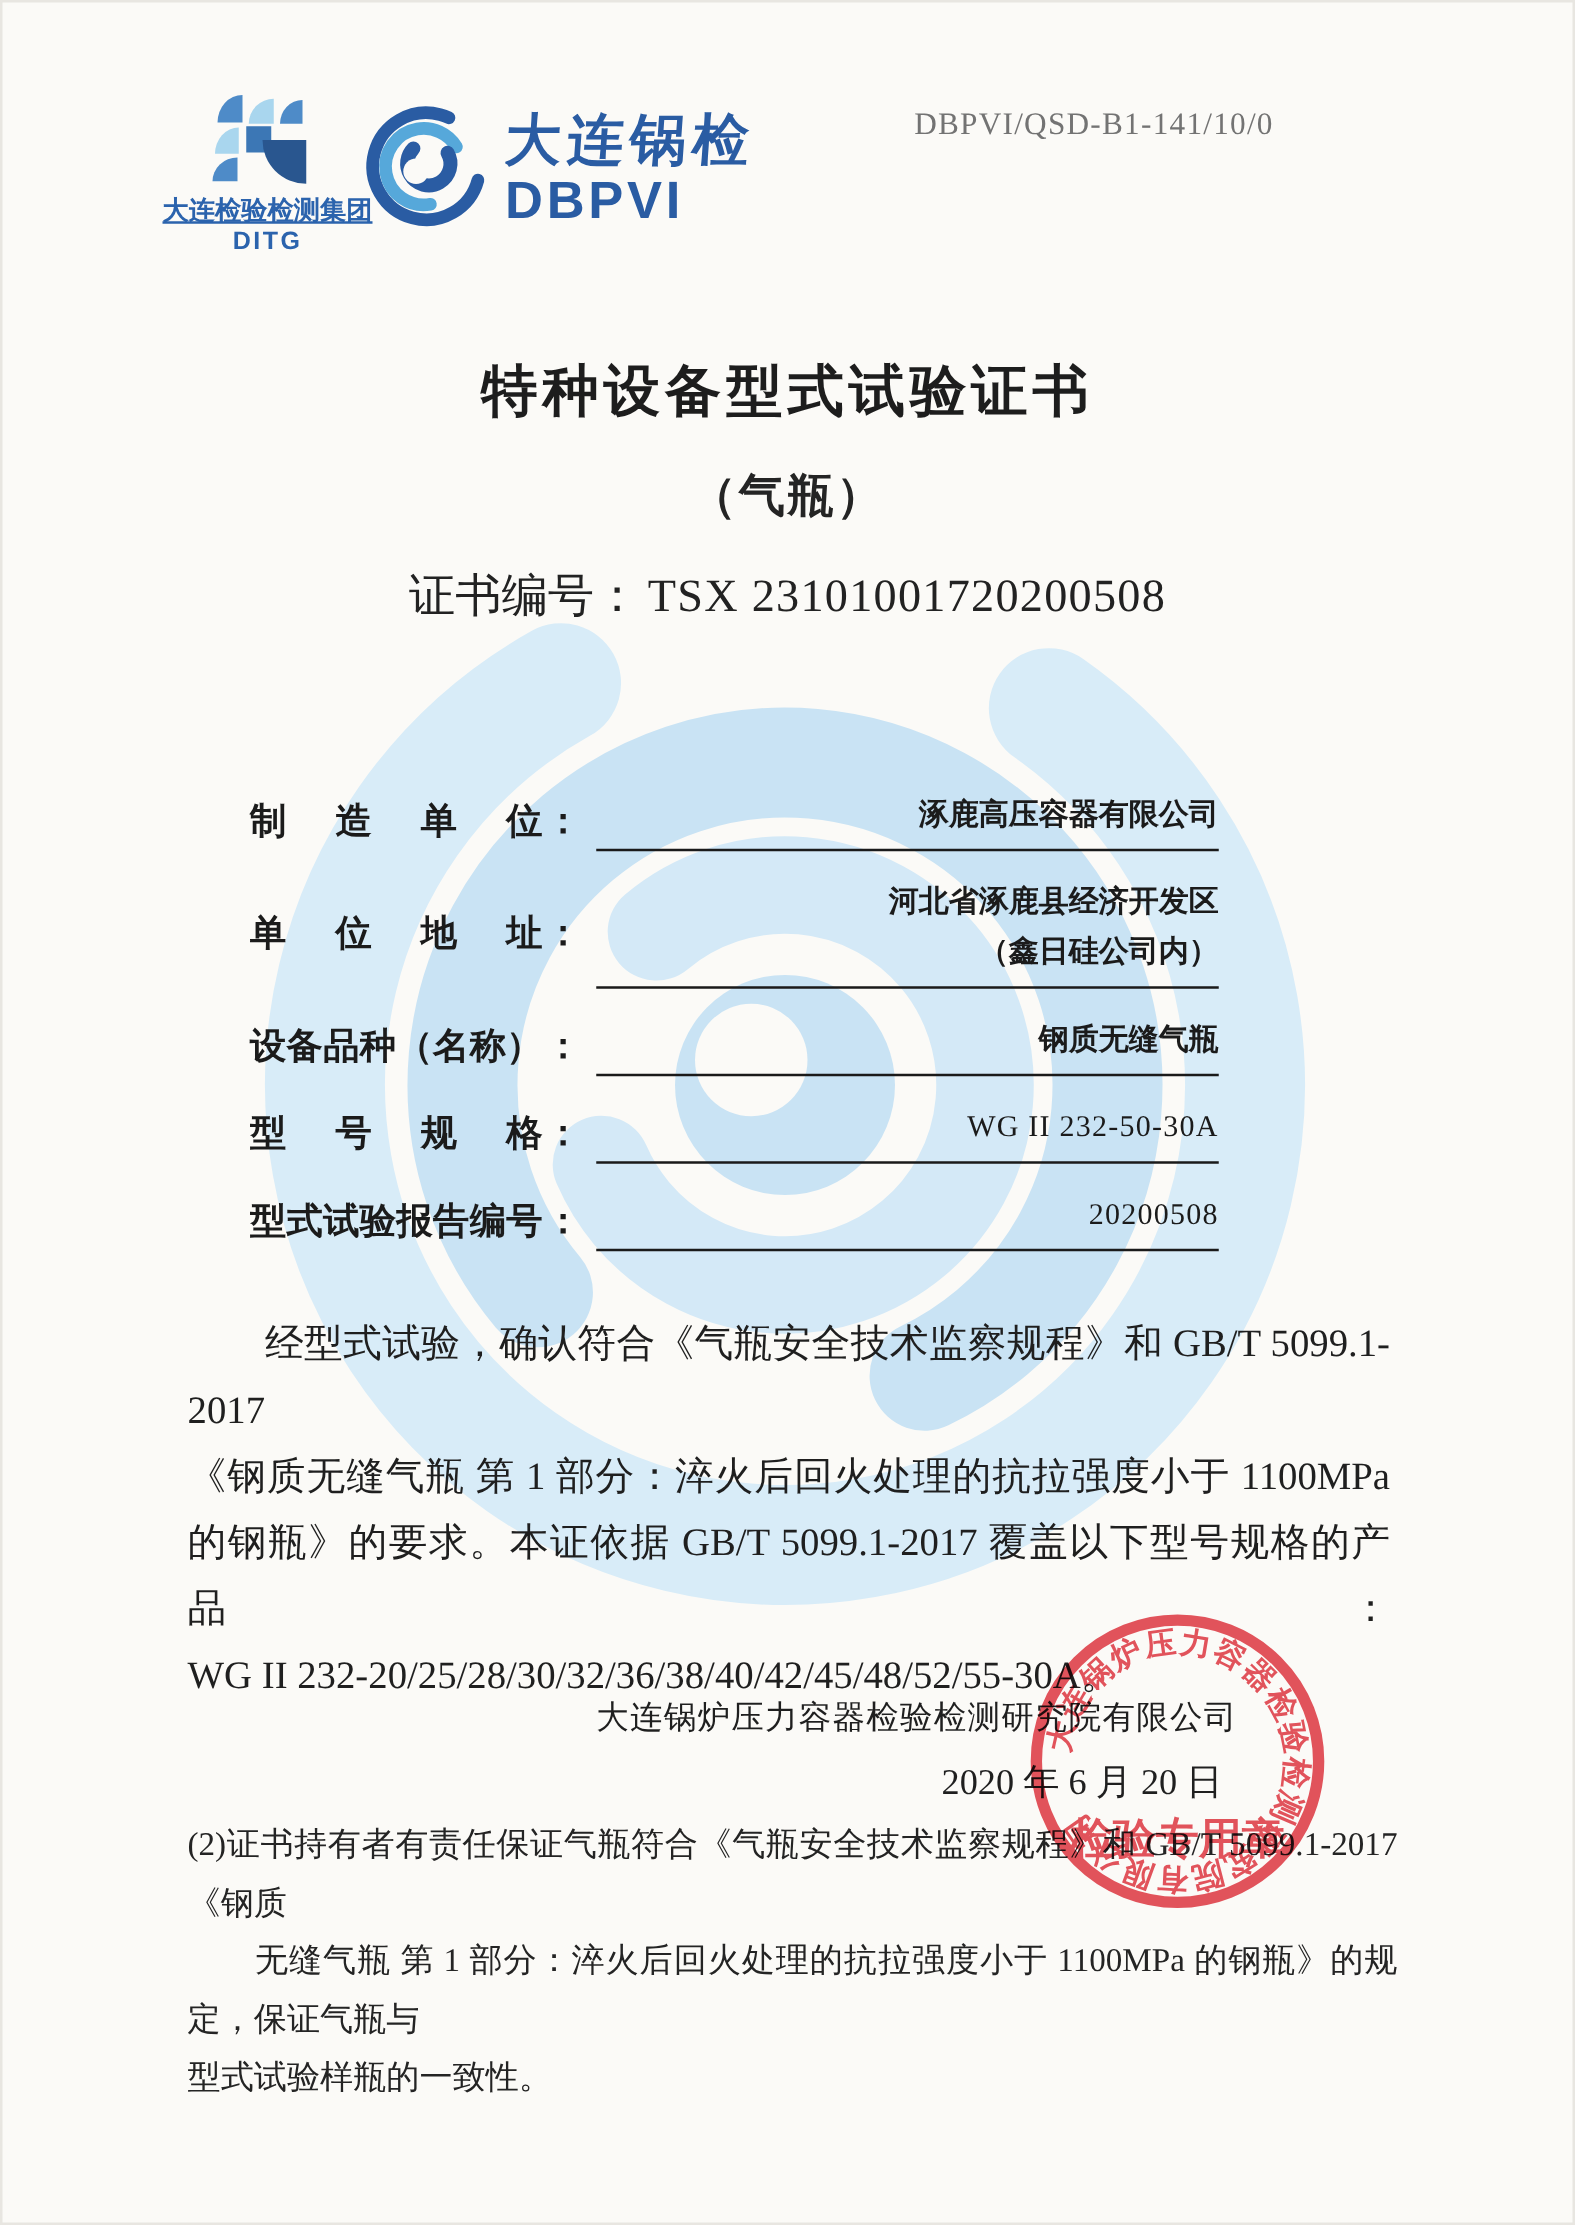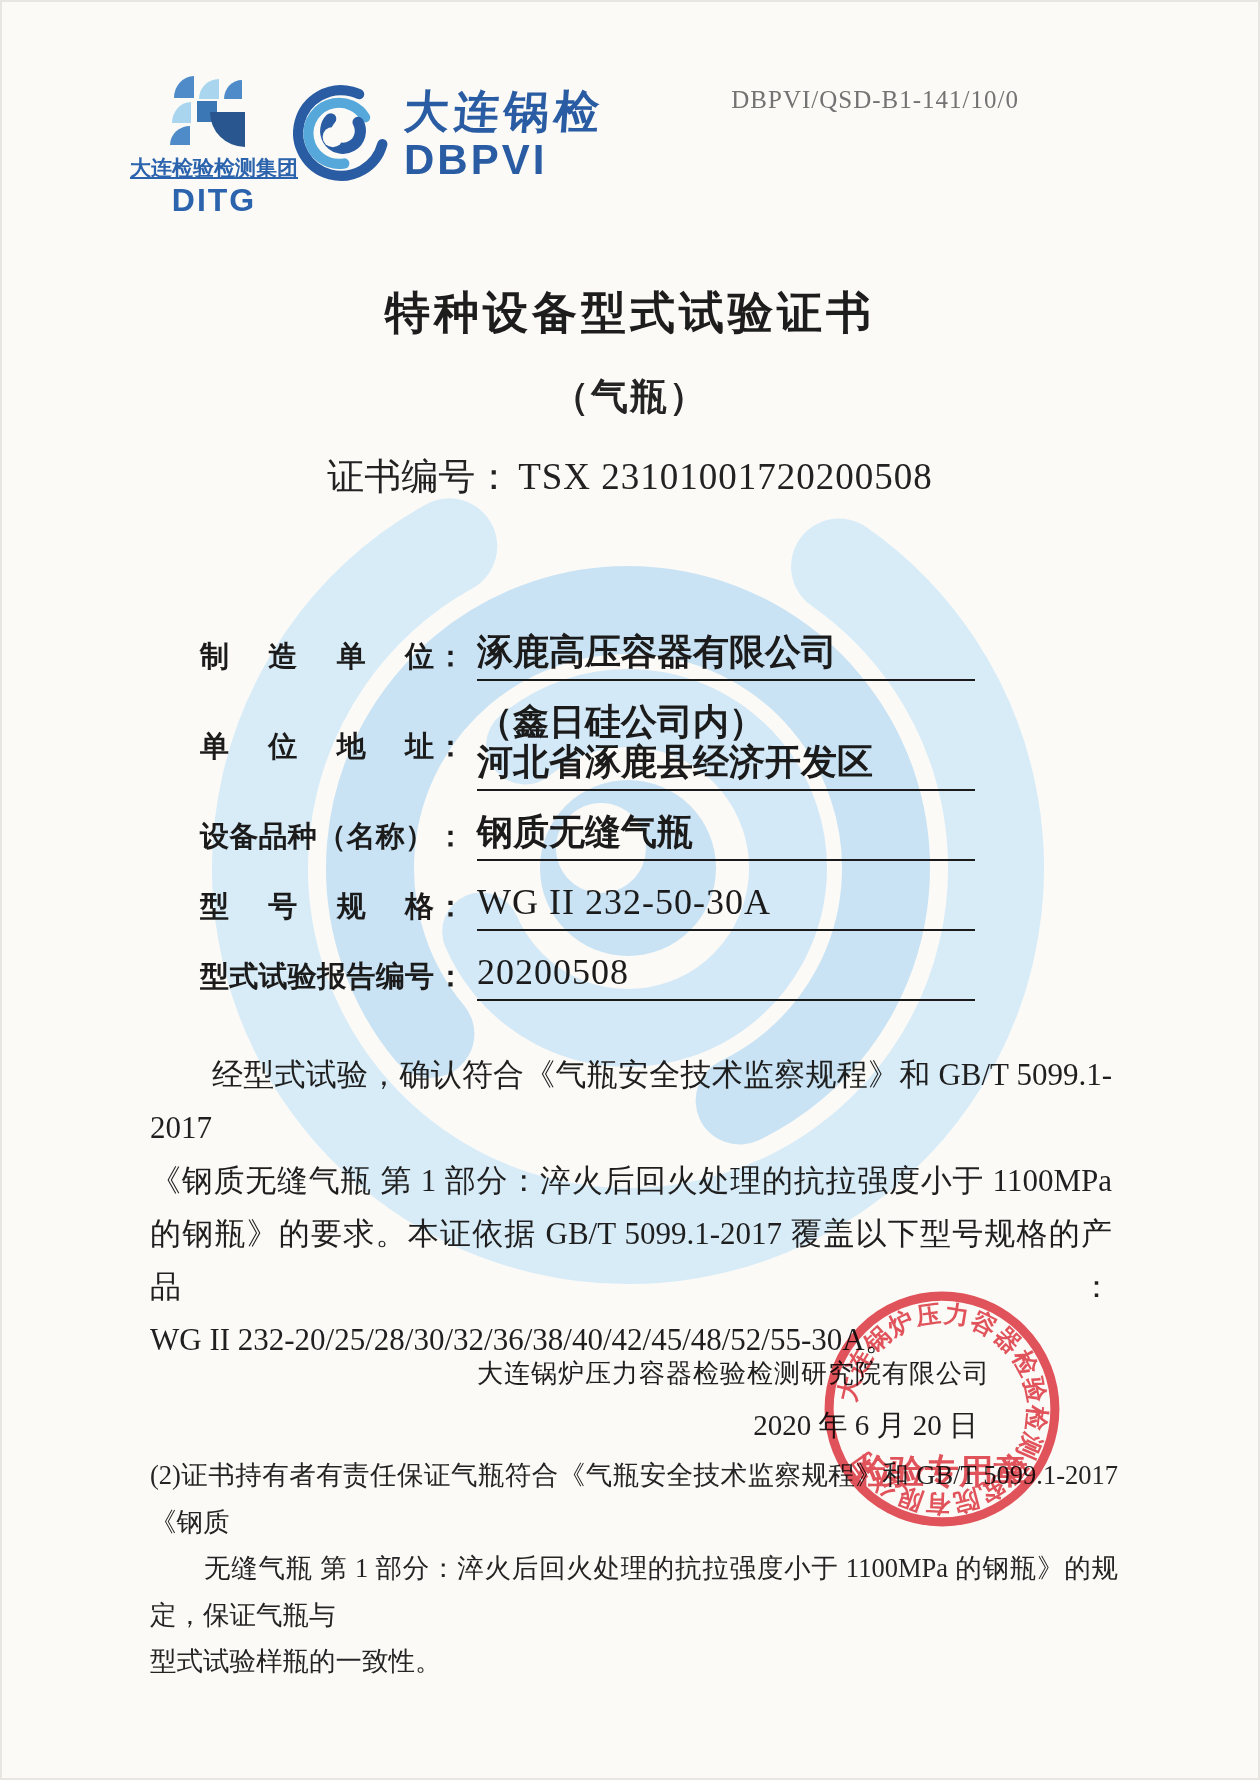--- a/index.html
+++ b/index.html
@@ -16,42 +16,42 @@
   .ditg-mark{position:relative;width:92px;height:74px;margin:0 auto 4px auto;}
   .ditg-mark span{position:absolute;display:block;}
   .dm1{left:6px;top:0;width:20px;height:22px;background:#4e8bc8;border-radius:100% 0 0 0;}
   .dm2{left:31px;top:3px;width:20px;height:20px;background:#a9d6ee;border-radius:100% 0 0 0;}
   .dm3{left:56px;top:4px;width:18px;height:19px;background:#4e8bc8;border-radius:100% 0 0 0;}
   .dm4{left:4px;top:26px;width:19px;height:21px;background:#a9d6ee;border-radius:100% 0 0 0;}
   .dm5{left:29px;top:25px;width:20px;height:21px;background:#3c77b5;}
   .dm6{left:2px;top:50px;width:20px;height:19px;background:#4e8bc8;border-radius:100% 0 0 0;}
   .dm7{left:42px;top:36px;width:35px;height:35px;background:#29568f;border-radius:0 0 0 100%;}
   .ditg-cn{font-family:"Liberation Sans",sans-serif;font-weight:bold;font-size:21px;color:#2b63ad;white-space:nowrap;text-decoration:underline;}
-  .ditg-en{font-family:"Liberation Sans",sans-serif;font-weight:bold;font-size:32px;color:#2b63ad;letter-spacing:2px;text-align:center;}
+  .ditg-en{font-family:"Liberation Sans",sans-serif;font-weight:bold;font-size:20px;color:#2b63ad;letter-spacing:2px;text-align:center;}
   .dbpvi{position:absolute;left:288px;top:80px;display:flex;align-items:center;}
   .dbpvi-text{margin-left:10px;}
   .dbpvi-cn{font-family:"Liberation Serif",serif;font-weight:900;font-size:45px;color:#2a5ca3;letter-spacing:5px;transform:skewX(-4deg);white-space:nowrap;}
   .dbpvi-en{font-family:"Liberation Sans",sans-serif;font-weight:900;font-size:42px;color:#2a5ca3;letter-spacing:3px;margin-top:-6px;}
   .docnum{position:absolute;right:241px;top:86px;font-size:25px;color:#737373;letter-spacing:1px;}
   
   .title{position:absolute;left:0;top:283px;width:100%;text-align:center;z-index:1;
     font-family:"Liberation Sans",sans-serif;font-weight:bold;font-size:45px;color:#1d1d1d;letter-spacing:4px;}
   .subtitle{position:absolute;left:0;top:372px;width:100%;text-align:center;z-index:1;
     font-family:"Liberation Sans",sans-serif;font-weight:bold;font-size:37px;color:#242424;letter-spacing:2px;}
   .certno{position:absolute;left:0;top:452px;width:100%;text-align:center;z-index:1;font-size:37px;color:#222;}
   .certno .val{margin-left:6px;letter-spacing:1px;}
   
   .fields{position:absolute;left:200px;top:632px;width:775px;z-index:1;}
   .frow{display:flex;align-items:center;margin-bottom:21px;}
   .flabel{flex:0 0 auto;display:flex;align-items:flex-start;
     font-family:"Liberation Sans",sans-serif;font-weight:bold;font-size:29px;color:#1b1b1b;}
   .ltxt{display:inline-block;width:234px;text-align:justify;text-align-last:justify;}
   .colon{margin:0 12px 0 2px;}
-  .fvalue{flex:1 1 auto;border-bottom:2px solid #1a1a1a;text-align:left;padding-bottom:7px;
-    font-family:"Liberation Sans",sans-serif;font-weight:bold;font-size:36px;color:#1b1b1b;line-height:40px;}
+  .fvalue{flex:1 1 auto;border-bottom:2px solid #1a1a1a;text-align:right;padding-bottom:7px;
+    font-family:"Liberation Sans",sans-serif;font-weight:bold;font-size:24px;color:#1b1b1b;line-height:40px;}
   .fvalue.latin{font-family:"Liberation Serif",serif;font-weight:400;letter-spacing:1px;}
   
   .body-text{position:absolute;left:150px;top:1048px;width:962px;z-index:1;font-size:31px;color:#1f1f1f;}
   .bline{line-height:53px;text-align:justify;text-align-last:justify;}
   .bline:first-child{text-indent:62px;}
   .bline:last-child{text-align-last:left;}
   
   .issuer{position:absolute;right:270px;top:1356px;z-index:1;font-size:26px;color:#1f1f1f;letter-spacing:1px;white-space:nowrap;}
   .issue-date{position:absolute;right:282px;top:1406px;z-index:1;font-size:29px;color:#1f1f1f;white-space:nowrap;}
   
@@ -127,22 +127,22 @@
         <div>涿鹿高压容器有限公司</div>
       </div>
     </div>
 
     <div class="frow">
       <div class="flabel">
         <span class="ltxt">单位地址</span>
           <span class="colon">：</span>
       </div>
       <div class="fvalue">
+        <div>河北省涿鹿县经济开发区</div>
         <div>（鑫日硅公司内）</div>
-        <div>河北省涿鹿县经济开发区</div>
       </div>
     </div>
 
     <div class="frow">
       <div class="flabel">
         <span class="ltxt">设备品种（名称）</span>
           <span class="colon">：</span>
       </div>
       <div class="fvalue">
         <div>钢质无缝气瓶</div>

